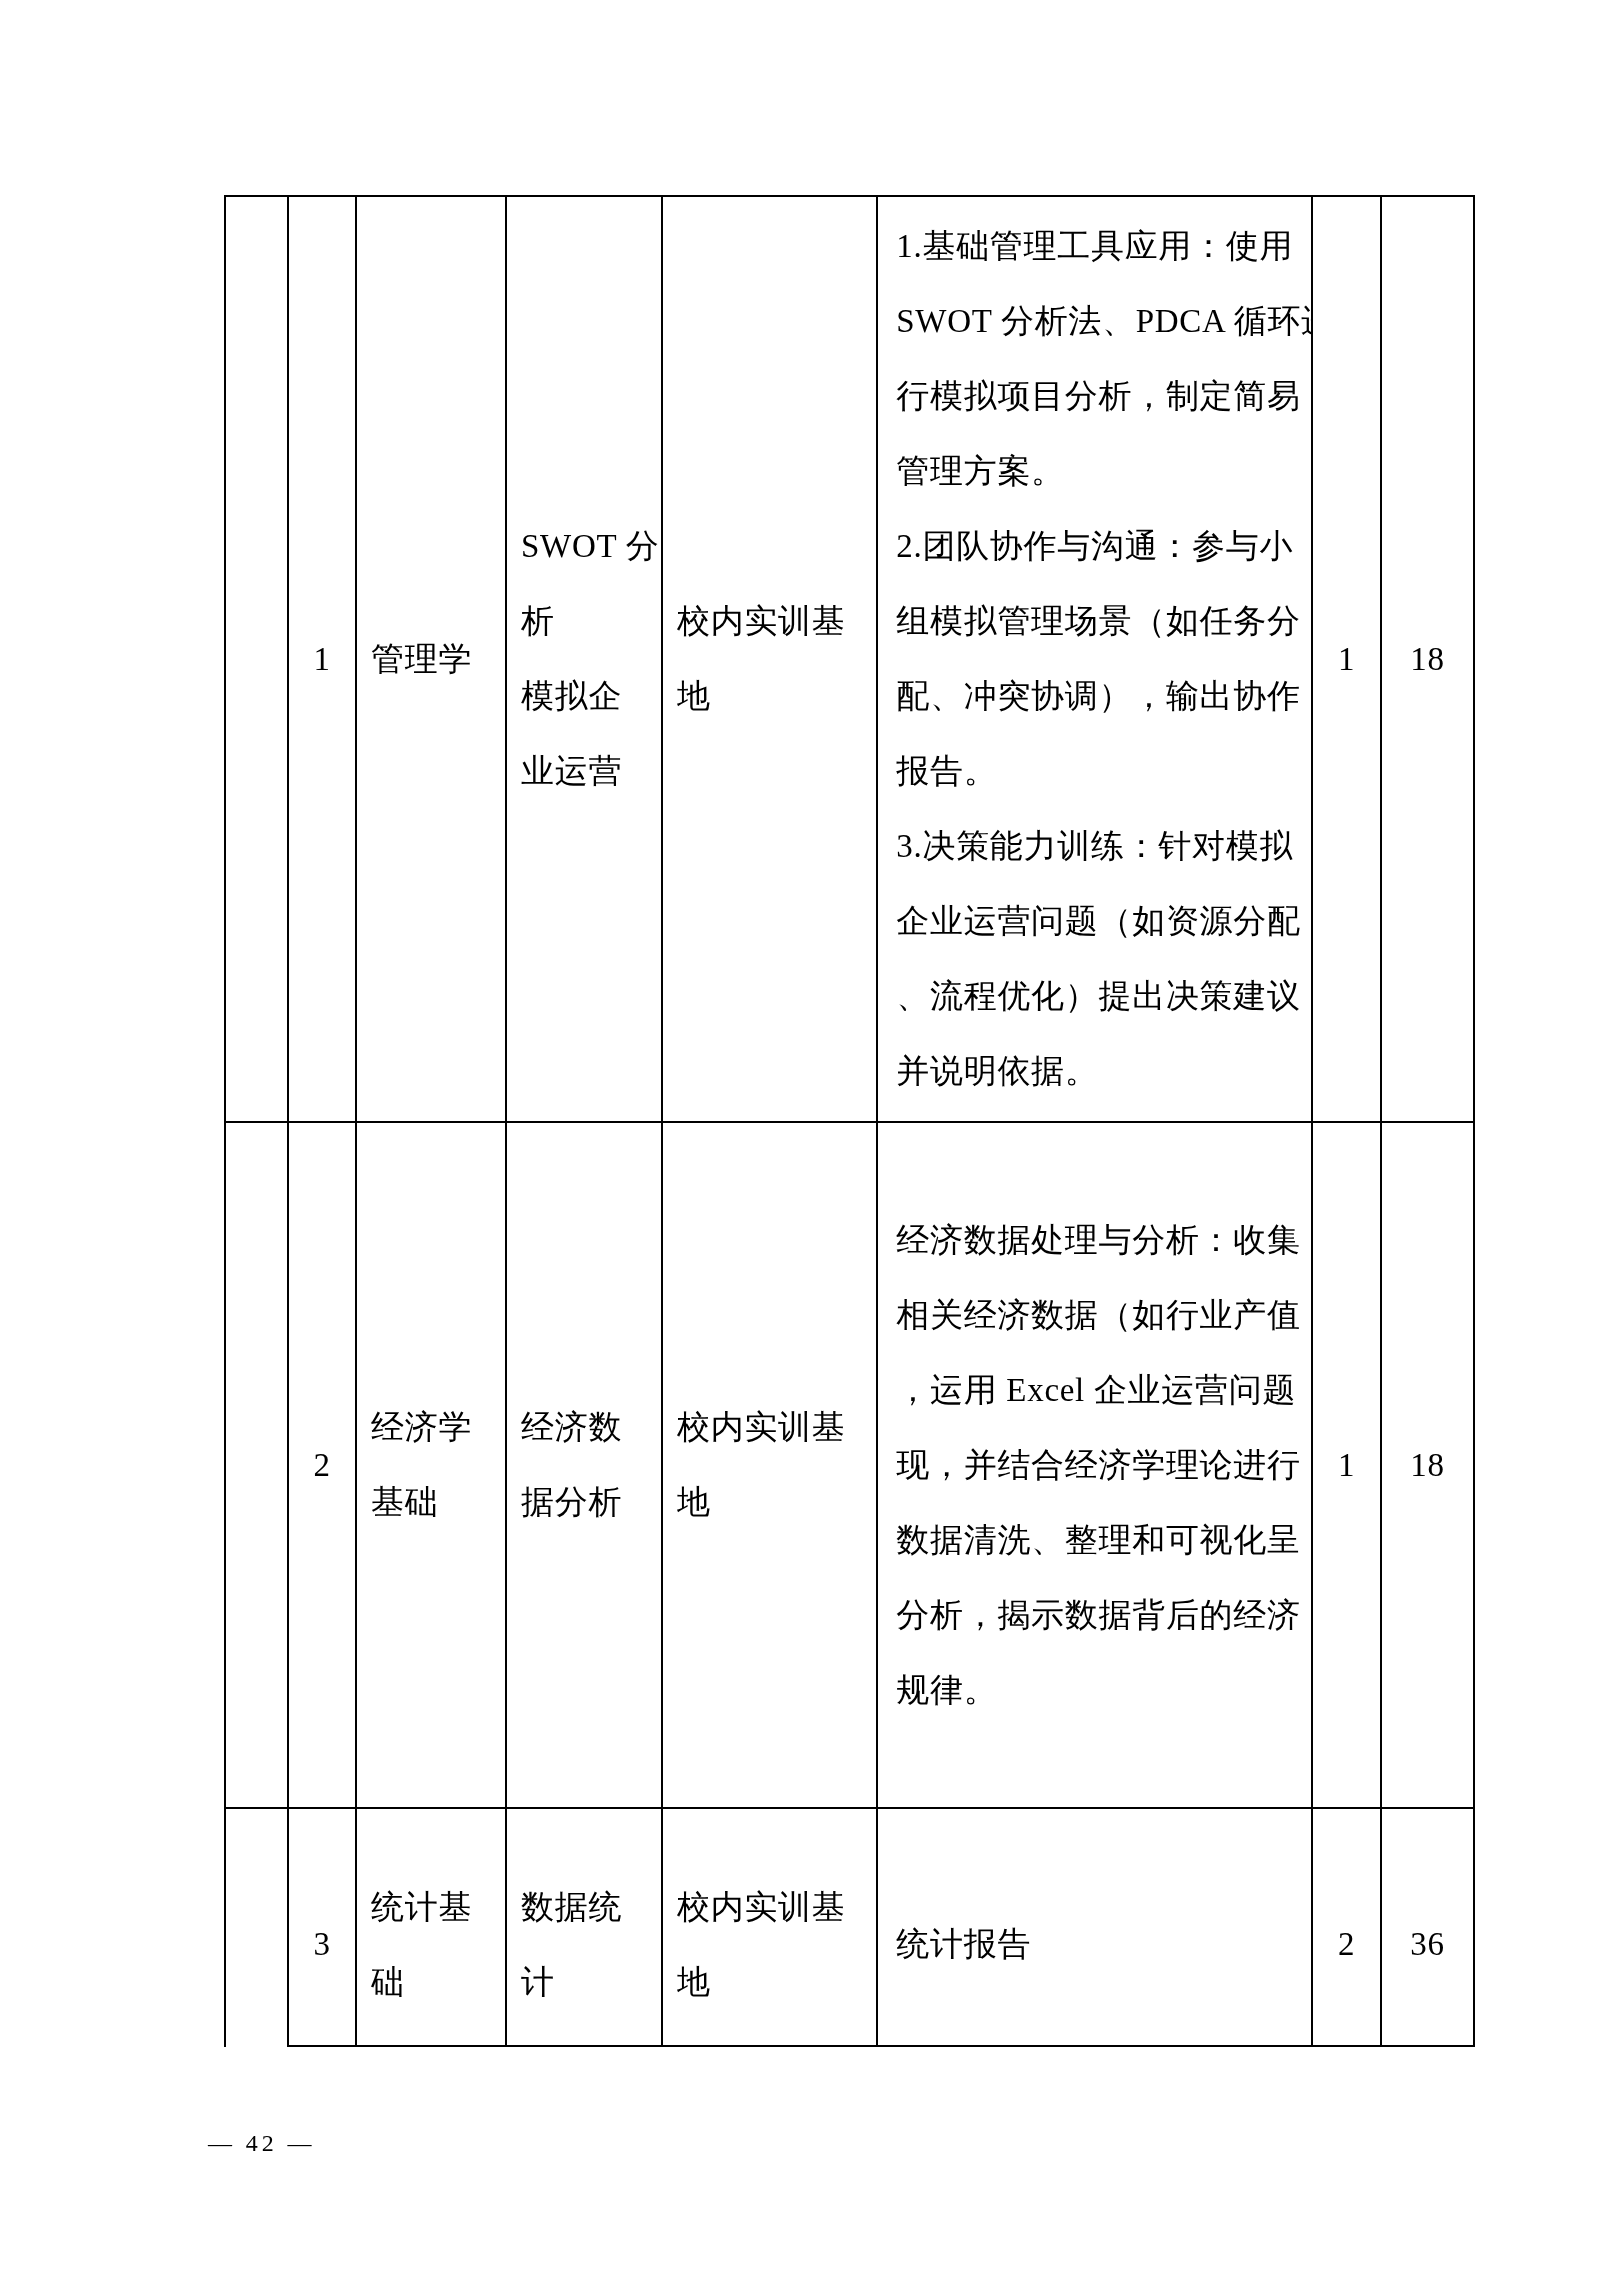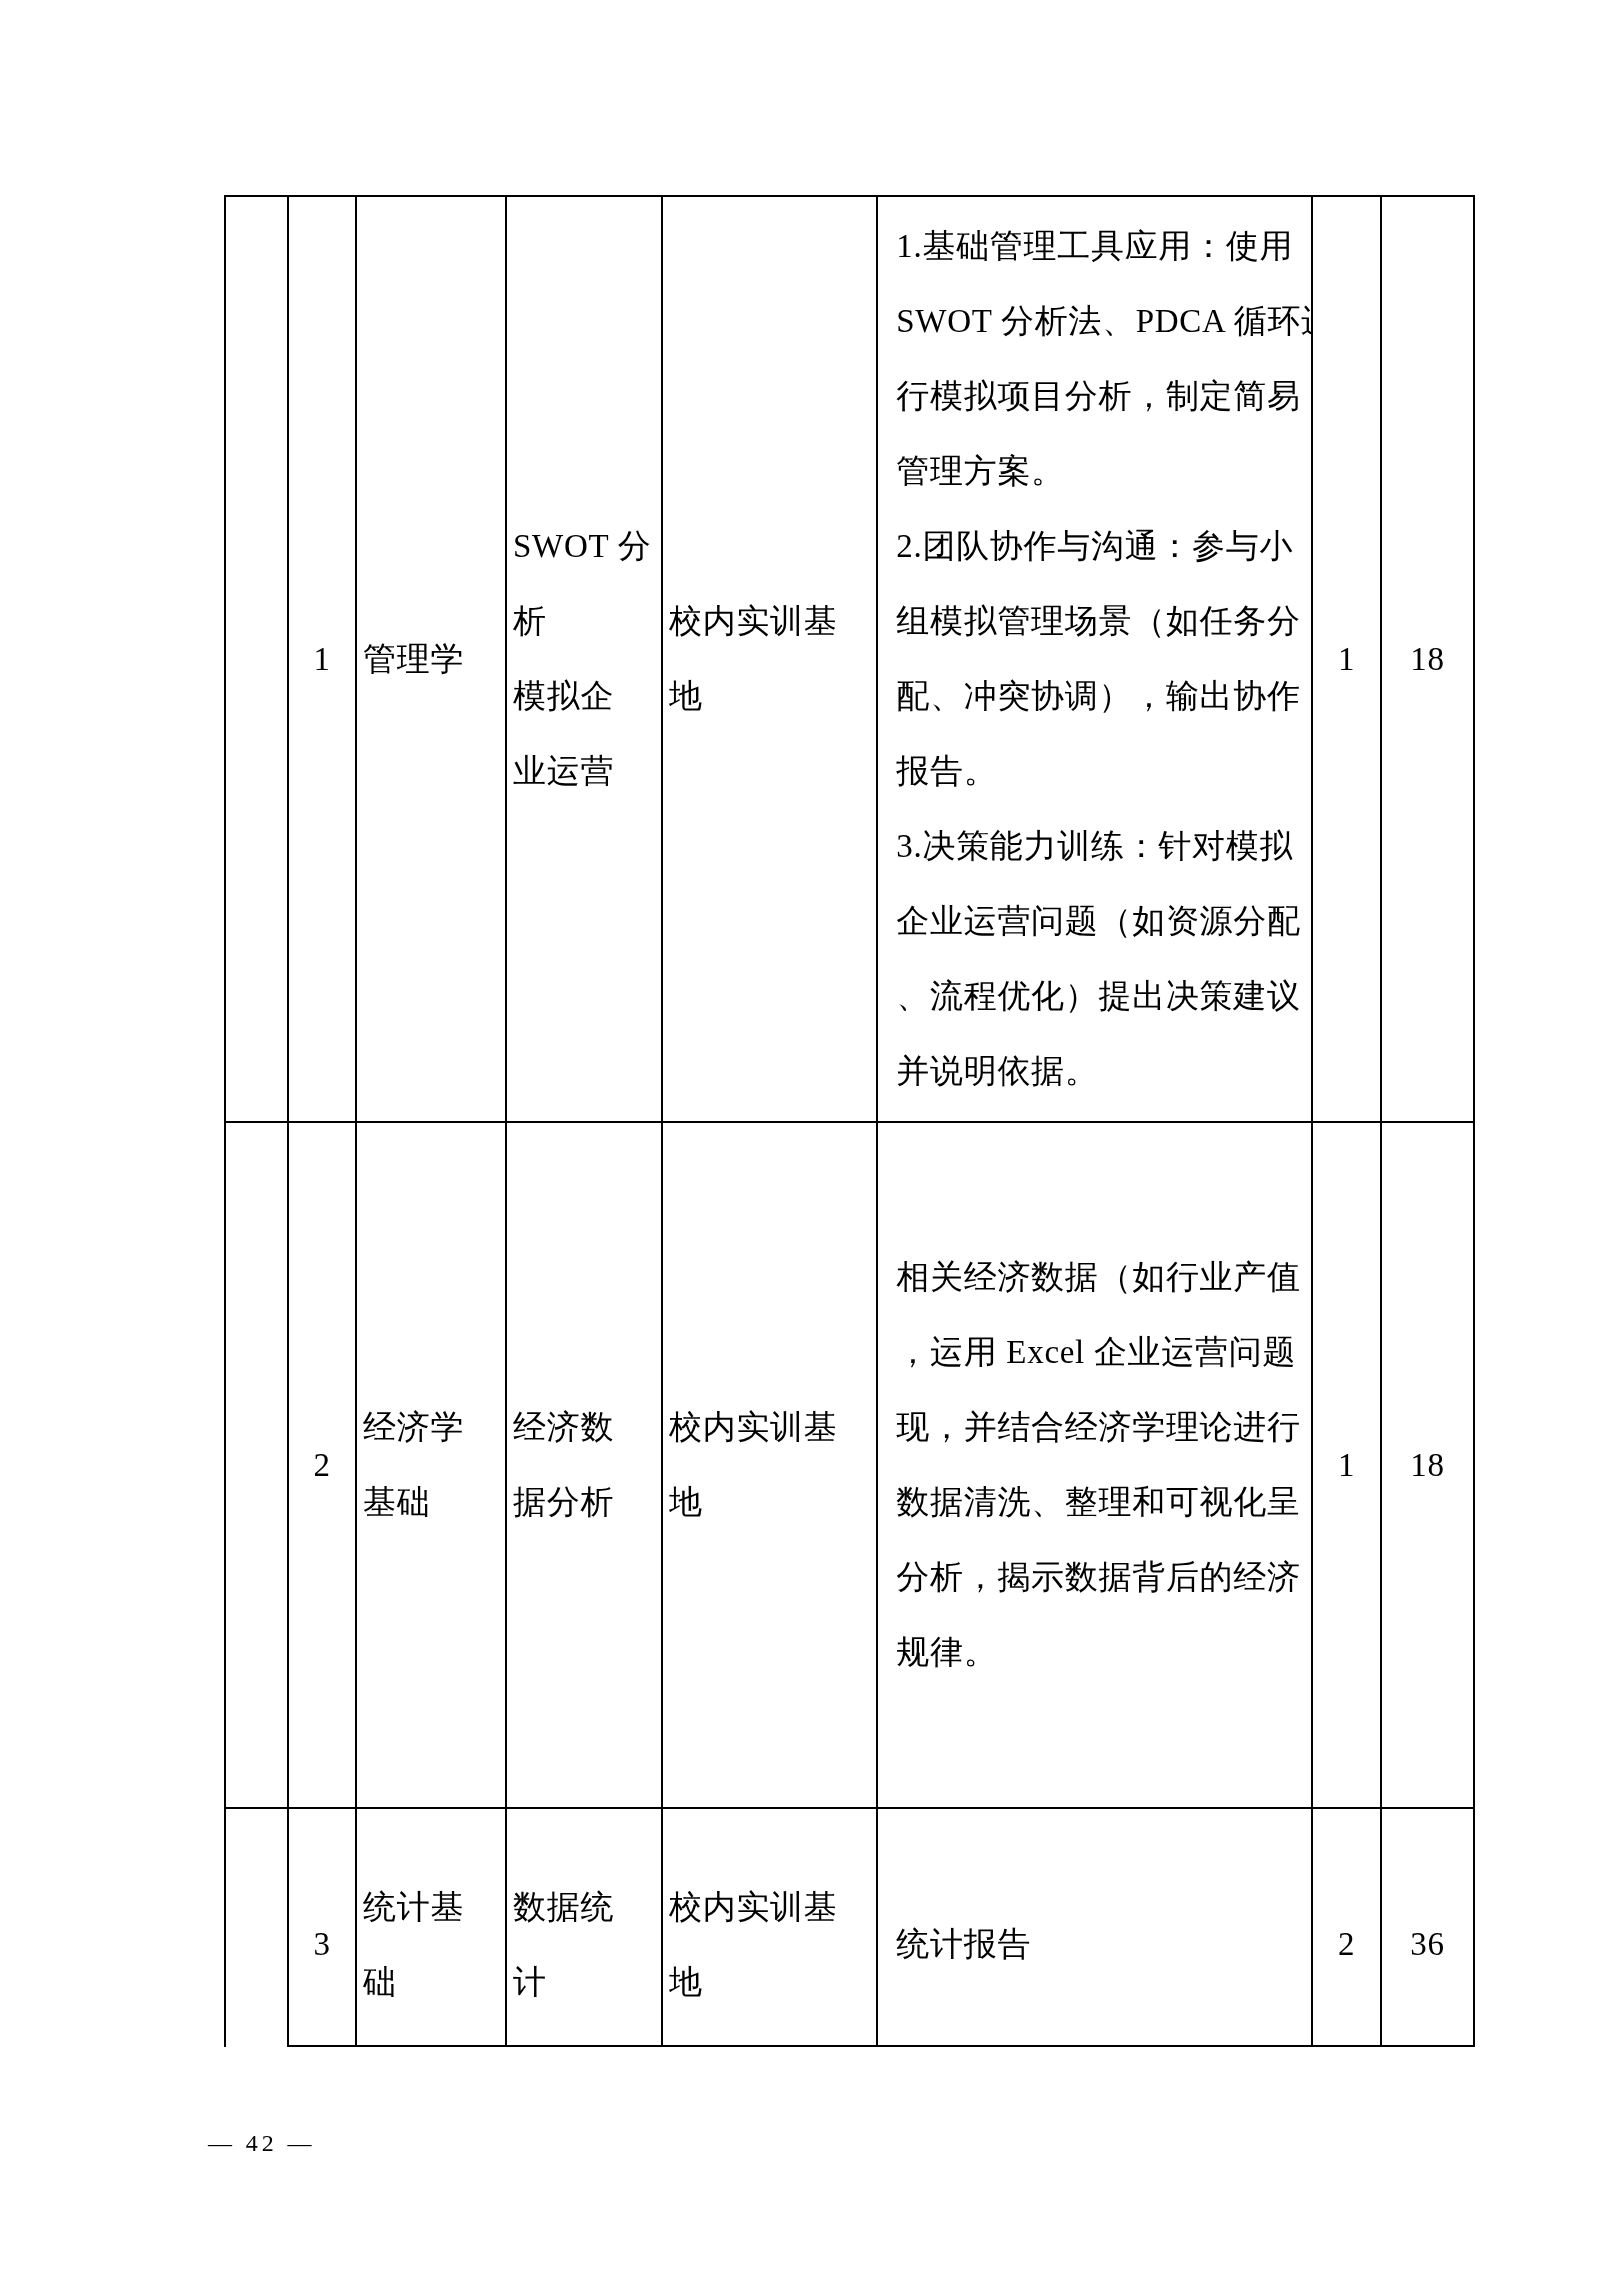--- a/index.html
+++ b/index.html
@@ -28,21 +28,21 @@
     border-right: 2px solid #000;
     border-bottom: 2px solid #000;
     display: flex;
     flex-direction: column;
     justify-content: center;
     overflow: hidden;
   }
   .r2 { border-bottom-width: 2.6px; }
   .no-bottom { border-bottom: none; }
   .num { align-items: center; }
-  .txt { align-items: flex-start; padding-left: 6px; }
+  .txt { align-items: flex-start; padding-left: 14px; }
   .content { align-items: flex-start; padding-left: 18.3px; padding-right: 5.2px; }
   .shift { padding-top: 35px; }
   .tl {
     height: 75px;
     display: flex;
     align-items: center;
     font-size: 33px;
     white-space: pre;
     letter-spacing: 0.7px;
   }
@@ -113,20 +113,21 @@
       </div>
     <div class="cell r2 txt">
         <div class="tl">经济数</div>
         <div class="tl">据分析</div>
       </div>
     <div class="cell r2 txt">
         <div class="tl">校内实训基</div>
         <div class="tl">地</div>
       </div>
     <div class="cell r2 content">
+        <div class="tl">经济数据处理与分析：收集</div>
         <div class="tl">相关经济数据（如行业产值</div>
         <div class="tl">，运用 Excel 企业运营问题</div>
         <div class="tl">现，并结合经济学理论进行</div>
         <div class="tl">数据清洗、整理和可视化呈</div>
         <div class="tl">分析，揭示数据背后的经济</div>
         <div class="tl">规律。</div>
       </div>
     <div class="cell r2 num">
       <div class="tl">1</div>
     </div>

